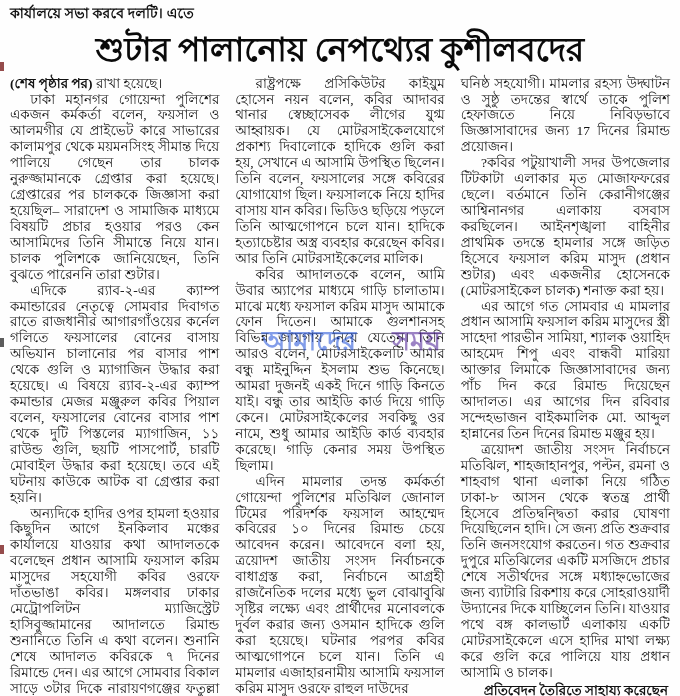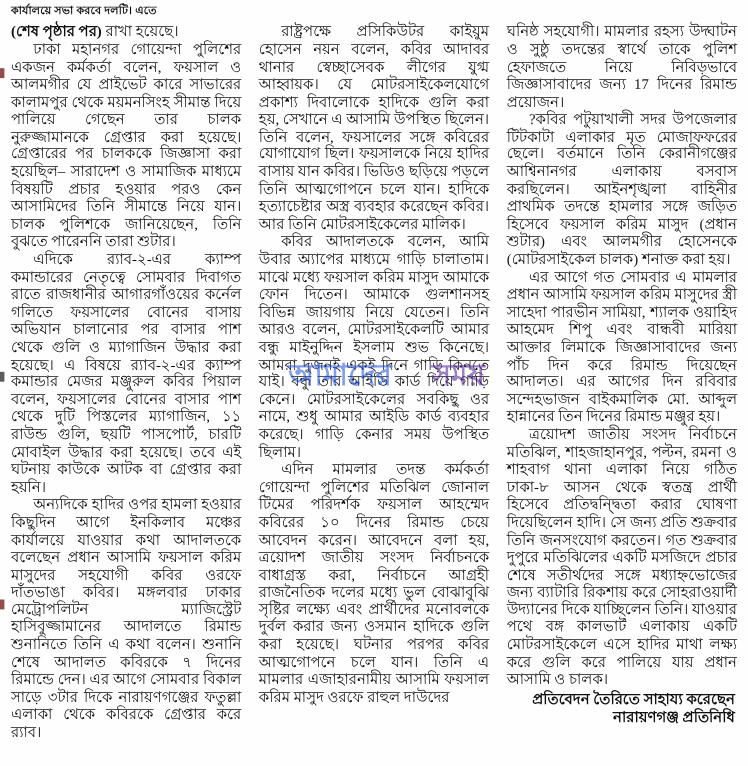--- a/index.html
+++ b/index.html
@@ -18,21 +18,21 @@
   .page {
     position: relative;
     width: 680px;
     height: 696px;
     background: #fefefe;
   }
   
   .top-strip {
     display: flex;
     padding: 2px 10px 0 10px;
-    font-size: 10px;
+    font-size: 14px;
     font-weight: bold;
     letter-spacing: 0.2px;
     white-space: nowrap;
   }
   .top-strip span { display: inline-block; }
   
   .headline {
     text-align: center;
     font-size: 33px;
     font-weight: bold;
@@ -90,39 +90,40 @@
 </style>
 </head>
 <body>
 
 <div class="page">
 
   <div class="top-strip">
     <span>কার্যালয়ে সভা করবে দলটি। এতে</span>
   </div>
 
+  <h1 class="headline">শুটার পালানোয় নেপথ্যের কুশীলবদের</h1>
 
   <div class="article">
 
     <div class="col">
       <p><span class="lead-bold">(শেষ পৃষ্ঠার পর)</span><span> রাখা হয়েছে।</span></p>
       <p class="indent">ঢাকা মহানগর গোয়েন্দা পুলিশের একজন কর্মকর্তা বলেন, ফয়সাল ও আলমগীর যে প্রাইভেট কারে সাভারের কালামপুর থেকে ময়মনসিংহ সীমান্ত দিয়ে পালিয়ে গেছেন তার চালক নুরুজ্জামানকে গ্রেপ্তার করা হয়েছে। গ্রেপ্তারের পর চালককে জিজ্ঞাসা করা হয়েছিল– সারাদেশ ও সামাজিক মাধ্যমে বিষয়টি প্রচার হওয়ার পরও কেন আসামিদের তিনি সীমান্তে নিয়ে যান। চালক পুলিশকে জানিয়েছেন, তিনি বুঝতে পারেননি তারা শুটার।</p>
       <p class="indent">এদিকে র‍্যাব-২-এর ক্যাম্প কমান্ডারের নেতৃত্বে সোমবার দিবাগত রাতে রাজধানীর আগারগাঁওয়ের কর্নেল গলিতে ফয়সালের বোনের বাসায় অভিযান চালানোর পর বাসার পাশ থেকে গুলি ও ম্যাগাজিন উদ্ধার করা হয়েছে। এ বিষয়ে র‍্যাব-২-এর ক্যাম্প কমান্ডার মেজর মঞ্জুরুল কবির পিয়াল বলেন, ফয়সালের বোনের বাসার পাশ থেকে দুটি পিস্তলের ম্যাগাজিন, ১১ রাউন্ড গুলি, ছয়টি পাসপোর্ট, চারটি মোবাইল উদ্ধার করা হয়েছে। তবে এই ঘটনায় কাউকে আটক বা গ্রেপ্তার করা হয়নি।</p>
       <p class="indent">অন্যদিকে হাদির ওপর হামলা হওয়ার কিছুদিন আগে ইনকিলাব মঞ্চের কার্যালয়ে যাওয়ার কথা আদালতকে বলেছেন প্রধান আসামি ফয়সাল করিম মাসুদের সহযোগী কবির ওরফে দাঁতভাঙা কবির। মঙ্গলবার ঢাকার মেট্রোপলিটন ম্যাজিস্ট্রেট হাসিবুজ্জামানের আদালতে রিমান্ড শুনানিতে তিনি এ কথা বলেন। শুনানি শেষে আদালত কবিরকে ৭ দিনের রিমান্ডে দেন। এর আগে সোমবার বিকাল সাড়ে ৩টার দিকে নারায়ণগঞ্জের ফতুল্লা এলাকা থেকে কবিরকে গ্রেপ্তার করে র‍্যাব।</p>
     </div>
 
     <div class="col">
       <p class="indent">রাষ্ট্রপক্ষে প্রসিকিউটর কাইয়ুম হোসেন নয়ন বলেন, কবির আদাবর থানার স্বেচ্ছাসেবক লীগের যুগ্ম আহ্বায়ক। যে মোটরসাইকেলযোগে প্রকাশ্য দিবালোকে হাদিকে গুলি করা হয়, সেখানে এ আসামি উপস্থিত ছিলেন। তিনি বলেন, ফয়সালের সঙ্গে কবিরের যোগাযোগ ছিল। ফয়সালকে নিয়ে হাদির বাসায় যান কবির। ভিডিও ছড়িয়ে পড়লে তিনি আত্মগোপনে চলে যান। হাদিকে হত্যাচেষ্টার অস্ত্র ব্যবহার করেছেন কবির। আর তিনি মোটরসাইকেলের মালিক।</p>
       <p class="indent">কবির আদালতকে বলেন, আমি উবার অ্যাপের মাধ্যমে গাড়ি চালাতাম। মাঝে মধ্যে ফয়সাল করিম মাসুদ আমাকে ফোন দিতেন। আমাকে গুলশানসহ বিভিন্ন জায়গায় নিয়ে যেতেন। তিনি আরও বলেন, মোটরসাইকেলটি আমার বন্ধু মাইনুদ্দিন ইসলাম শুভ কিনেছে। আমরা দুজনই একই দিনে গাড়ি কিনতে যাই। বন্ধু তার আইডি কার্ড দিয়ে গাড়ি কেনে। মোটরসাইকেলের সবকিছু ওর নামে, শুধু আমার আইডি কার্ড ব্যবহার করেছে। গাড়ি কেনার সময় উপস্থিত ছিলাম।</p>
       <p class="indent">এদিন মামলার তদন্ত কর্মকর্তা গোয়েন্দা পুলিশের মতিঝিল জোনাল টিমের পরিদর্শক ফয়সাল আহম্মেদ কবিরের ১০ দিনের রিমান্ড চেয়ে আবেদন করেন। আবেদনে বলা হয়, ত্রয়োদশ জাতীয় সংসদ নির্বাচনকে বাধাগ্রস্ত করা, নির্বাচনে আগ্রহী রাজনৈতিক দলের মধ্যে ভুল বোঝাবুঝি সৃষ্টির লক্ষ্যে এবং প্রার্থীদের মনোবলকে দুর্বল করার জন্য ওসমান হাদিকে গুলি করা হয়েছে। ঘটনার পরপর কবির আত্মগোপনে চলে যান। তিনি এ মামলার এজাহারনামীয় আসামি ফয়সাল করিম মাসুদ ওরফে রাহুল দাউদের</p>
     </div>
 
     <div class="col">
       <p>ঘনিষ্ঠ সহযোগী। মামলার রহস্য উদ্ঘাটন ও সুষ্ঠু তদন্তের স্বার্থে তাকে পুলিশ হেফাজতে নিয়ে নিবিড়ভাবে জিজ্ঞাসাবাদের জন্য 17 দিনের রিমান্ড প্রয়োজন।</p>
-      <p class="indent">?কবির পটুয়াখালী সদর উপজেলার টিটকাটা এলাকার মৃত মোজাফফরের ছেলে। বর্তমানে তিনি কেরানীগঞ্জের আশ্বিনানগর এলাকায় বসবাস করছিলেন। আইনশৃঙ্খলা বাহিনীর প্রাথমিক তদন্তে হামলার সঙ্গে জড়িত হিসেবে ফয়সাল করিম মাসুদ (প্রধান শুটার) এবং আলমগীর হোসেনকে (মোটরসাইকেল চালক) শনাক্ত করা হয়।</p>
+      <p class="indent">?কবির পটুয়াখালী সদর উপজেলার টিটকাটা এলাকার মৃত মোজাফফরের ছেলে। বর্তমানে তিনি কেরানীগঞ্জের আশ্বিনানগর এলাকায় বসবাস করছিলেন। আইনশৃঙ্খলা বাহিনীর প্রাথমিক তদন্তে হামলার সঙ্গে জড়িত হিসেবে ফয়সাল করিম মাসুদ (প্রধান শুটার) এবং একজনীর হোসেনকে (মোটরসাইকেল চালক) শনাক্ত করা হয়।</p>
       <p class="indent">এর আগে গত সোমবার এ মামলার প্রধান আসামি ফয়সাল করিম মাসুদের স্ত্রী সাহেদা পারভীন সামিয়া, শ্যালক ওয়াহিদ আহমেদ শিপু এবং বান্ধবী মারিয়া আক্তার লিমাকে জিজ্ঞাসাবাদের জন্য পাঁচ দিন করে রিমান্ড দিয়েছেন আদালত। এর আগের দিন রবিবার সন্দেহভাজন বাইকমালিক মো. আব্দুল হান্নানের তিন দিনের রিমান্ড মঞ্জুর হয়।</p>
       <p class="indent">ত্রয়োদশ জাতীয় সংসদ নির্বাচনে মতিঝিল, শাহজাহানপুর, পল্টন, রমনা ও শাহবাগ থানা এলাকা নিয়ে গঠিত ঢাকা-৮ আসন থেকে স্বতন্ত্র প্রার্থী হিসেবে প্রতিদ্বন্দ্বিতা করার ঘোষণা দিয়েছিলেন হাদি। সে জন্য প্রতি শুক্রবার তিনি জনসংযোগ করতেন। গত শুক্রবার দুপুরে মতিঝিলের একটি মসজিদে প্রচার শেষে সতীর্থদের সঙ্গে মধ্যাহ্নভোজের জন্য ব্যাটারি রিকশায় করে সোহরাওয়ার্দী উদ্যানের দিকে যাচ্ছিলেন তিনি। যাওয়ার পথে বঙ্গ কালভার্ট এলাকায় একটি মোটরসাইকেলে এসে হাদির মাথা লক্ষ্য করে গুলি করে পালিয়ে যায় প্রধান আসামি ও চালক।</p>
       <p class="credit">প্রতিবেদন তৈরিতে সাহায্য করেছেন নারায়ণগঞ্জ প্রতিনিধি</p>
     </div>
 
   </div>
 
   <div class="watermark">
     <span style="color:#1d4ed8;font-family:Liberation Mono, monospace;">আমাদের</span><span style="color:#4c1d95;margin-left:36px;">সময়</span>
   </div>

